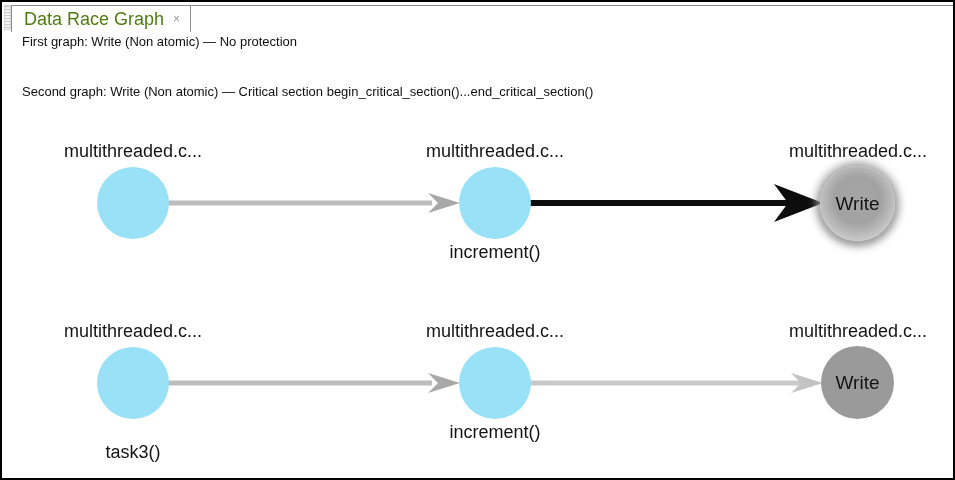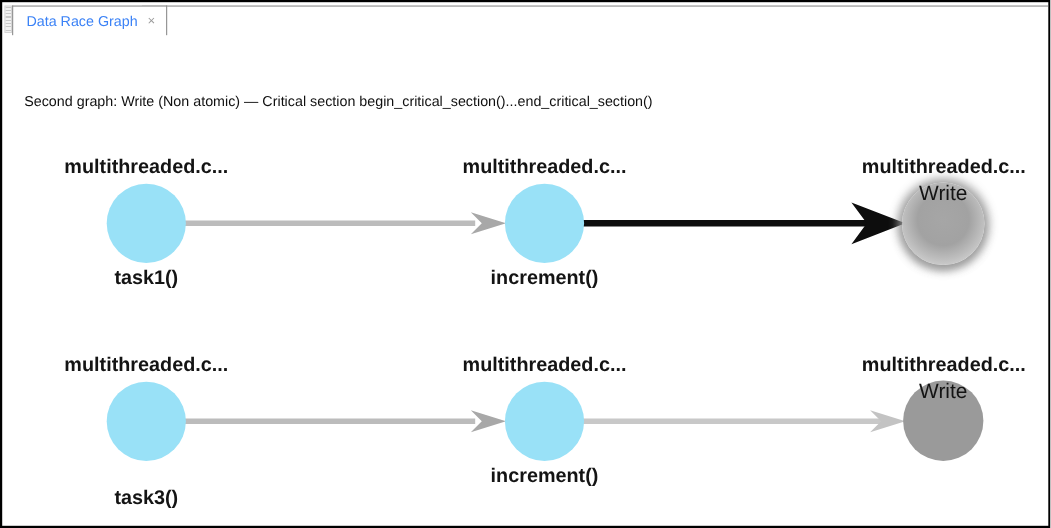--- a/index.html
+++ b/index.html
@@ -12,63 +12,64 @@
   #grip {
     position:absolute; left:2px; top:3px; width:7px; height:25px;
     background:repeating-linear-gradient(to bottom,#c9c9c9 0 1px,#f3f3f3 1px 3px);
     border:1px solid #d6d6d6; cursor:grab;
   }
   #tab {
     position:absolute; left:9px; top:3px; height:27px; padding:0 10px 0 12px;
     border-top:1px solid #8c8c8c; border-left:1px solid #8c8c8c; border-right:1px solid #8c8c8c;
     background:#ffffff; display:flex; align-items:center; gap:9px; cursor:default;
   }
-  #tab .tab-title { font-size:13px; color:#3b82f6; white-space:nowrap; }
+  #tab .tab-title { font-size:18px; color:#4d7c0f; white-space:nowrap; }
   #tab .tab-close { font-size:12px; color:#9a9a9a; cursor:pointer; line-height:1; }
   #tabline {
     position:absolute; left:127px; top:3px; right:0; height:0;
     border-top:1px solid #8c8c8c;
   }
   
   .hdr {
     position:absolute; left:20px; font-size:13px; color:#101010; white-space:nowrap;
   }
   #hdr1 { top:32px; }
   #hdr2 { top:54px;margin-top:28px; }
   
   #edges { position:absolute; left:0; top:0; width:955px; height:480px; pointer-events:none; }
   .node {
     position:absolute; border-radius:50%;
-    display:flex; align-items:flex-start; justify-content:center; cursor:pointer;
+    display:flex; align-items:center; justify-content:center; cursor:pointer;
   }
   .node-task { width:72px; height:72px; background:#99e1f7; }
   .node-write-plain { width:73px; height:73px; background:#9a9a9a; }
   .node-write-selected {
     width:75px; height:75px;
     background:radial-gradient(circle at 50% 45%, #a6a6a6 0%, #a2a2a2 42%, #bdbdbd 64%, #cecece 77%, #b2b2b2 90%, #a9a9a9 100%);
     box-shadow:0 0 9px 4px rgba(150,150,150,0.85), 0 4px 9px rgba(110,110,110,0.55);
   }
   .write-label { font-size:19px; color:#141414; }
   .glabel {
     position:absolute; width:220px; text-align:center;
-    font-size:18px; color:#141414; white-space:nowrap;font-weight:bold;
+    font-size:18px; color:#141414; white-space:nowrap;
   }
 </style>
 </head>
 <body>
 
 <div id="window">
 
   <div id="grip"></div>
   <div id="tabline"></div>
   <div id="tab">
     <span class="tab-title">Data Race Graph</span>
     <span class="tab-close">×</span>
   </div>
 
+  <div id="hdr1" class="hdr">First graph: Write (Non atomic) — No protection</div>
   <div id="hdr2" class="hdr">Second graph: Write (Non atomic) — Critical section begin_critical_section()...end_critical_section()</div>
 
   <svg id="edges" viewBox="0 0 955 480" xmlns="http://www.w3.org/2000/svg">
 
     <g>
       <line x1="166" y1="201" x2="430" y2="201" stroke="#bcbcbc" stroke-width="5"></line>
       <polygon points="458,201 426,191 436,201 426,211" fill="#a8a8a8"></polygon>
     </g>
 
     <g>
@@ -90,21 +91,20 @@
   <div class="glabel" style="left:21px;  top:139px;">multithreaded.c...</div>
   <div class="glabel" style="left:383px; top:139px;">multithreaded.c...</div>
   <div class="glabel" style="left:746px; top:139px;">multithreaded.c...</div>
 
   <div class="node node-task" style="left:95px;  top:165px;"></div>
   <div class="node node-task" style="left:457px; top:165px;"></div>
   <div class="node node-write-selected" style="left:818px; top:164px;">
     <span class="write-label">Write</span>
   </div>
 
-  <div class="glabel" style="left:21px;  top:240px;">task1()</div>
   <div class="glabel" style="left:383px; top:240px;">increment()</div>
 
   <div class="glabel" style="left:21px;  top:319px;">multithreaded.c...</div>
   <div class="glabel" style="left:383px; top:319px;">multithreaded.c...</div>
   <div class="glabel" style="left:746px; top:319px;">multithreaded.c...</div>
 
   <div class="node node-task" style="left:95px;  top:345px;"></div>
   <div class="node node-task" style="left:457px; top:345px;"></div>
   <div class="node node-write-plain" style="left:819px; top:344px;">
     <span class="write-label">Write</span>

